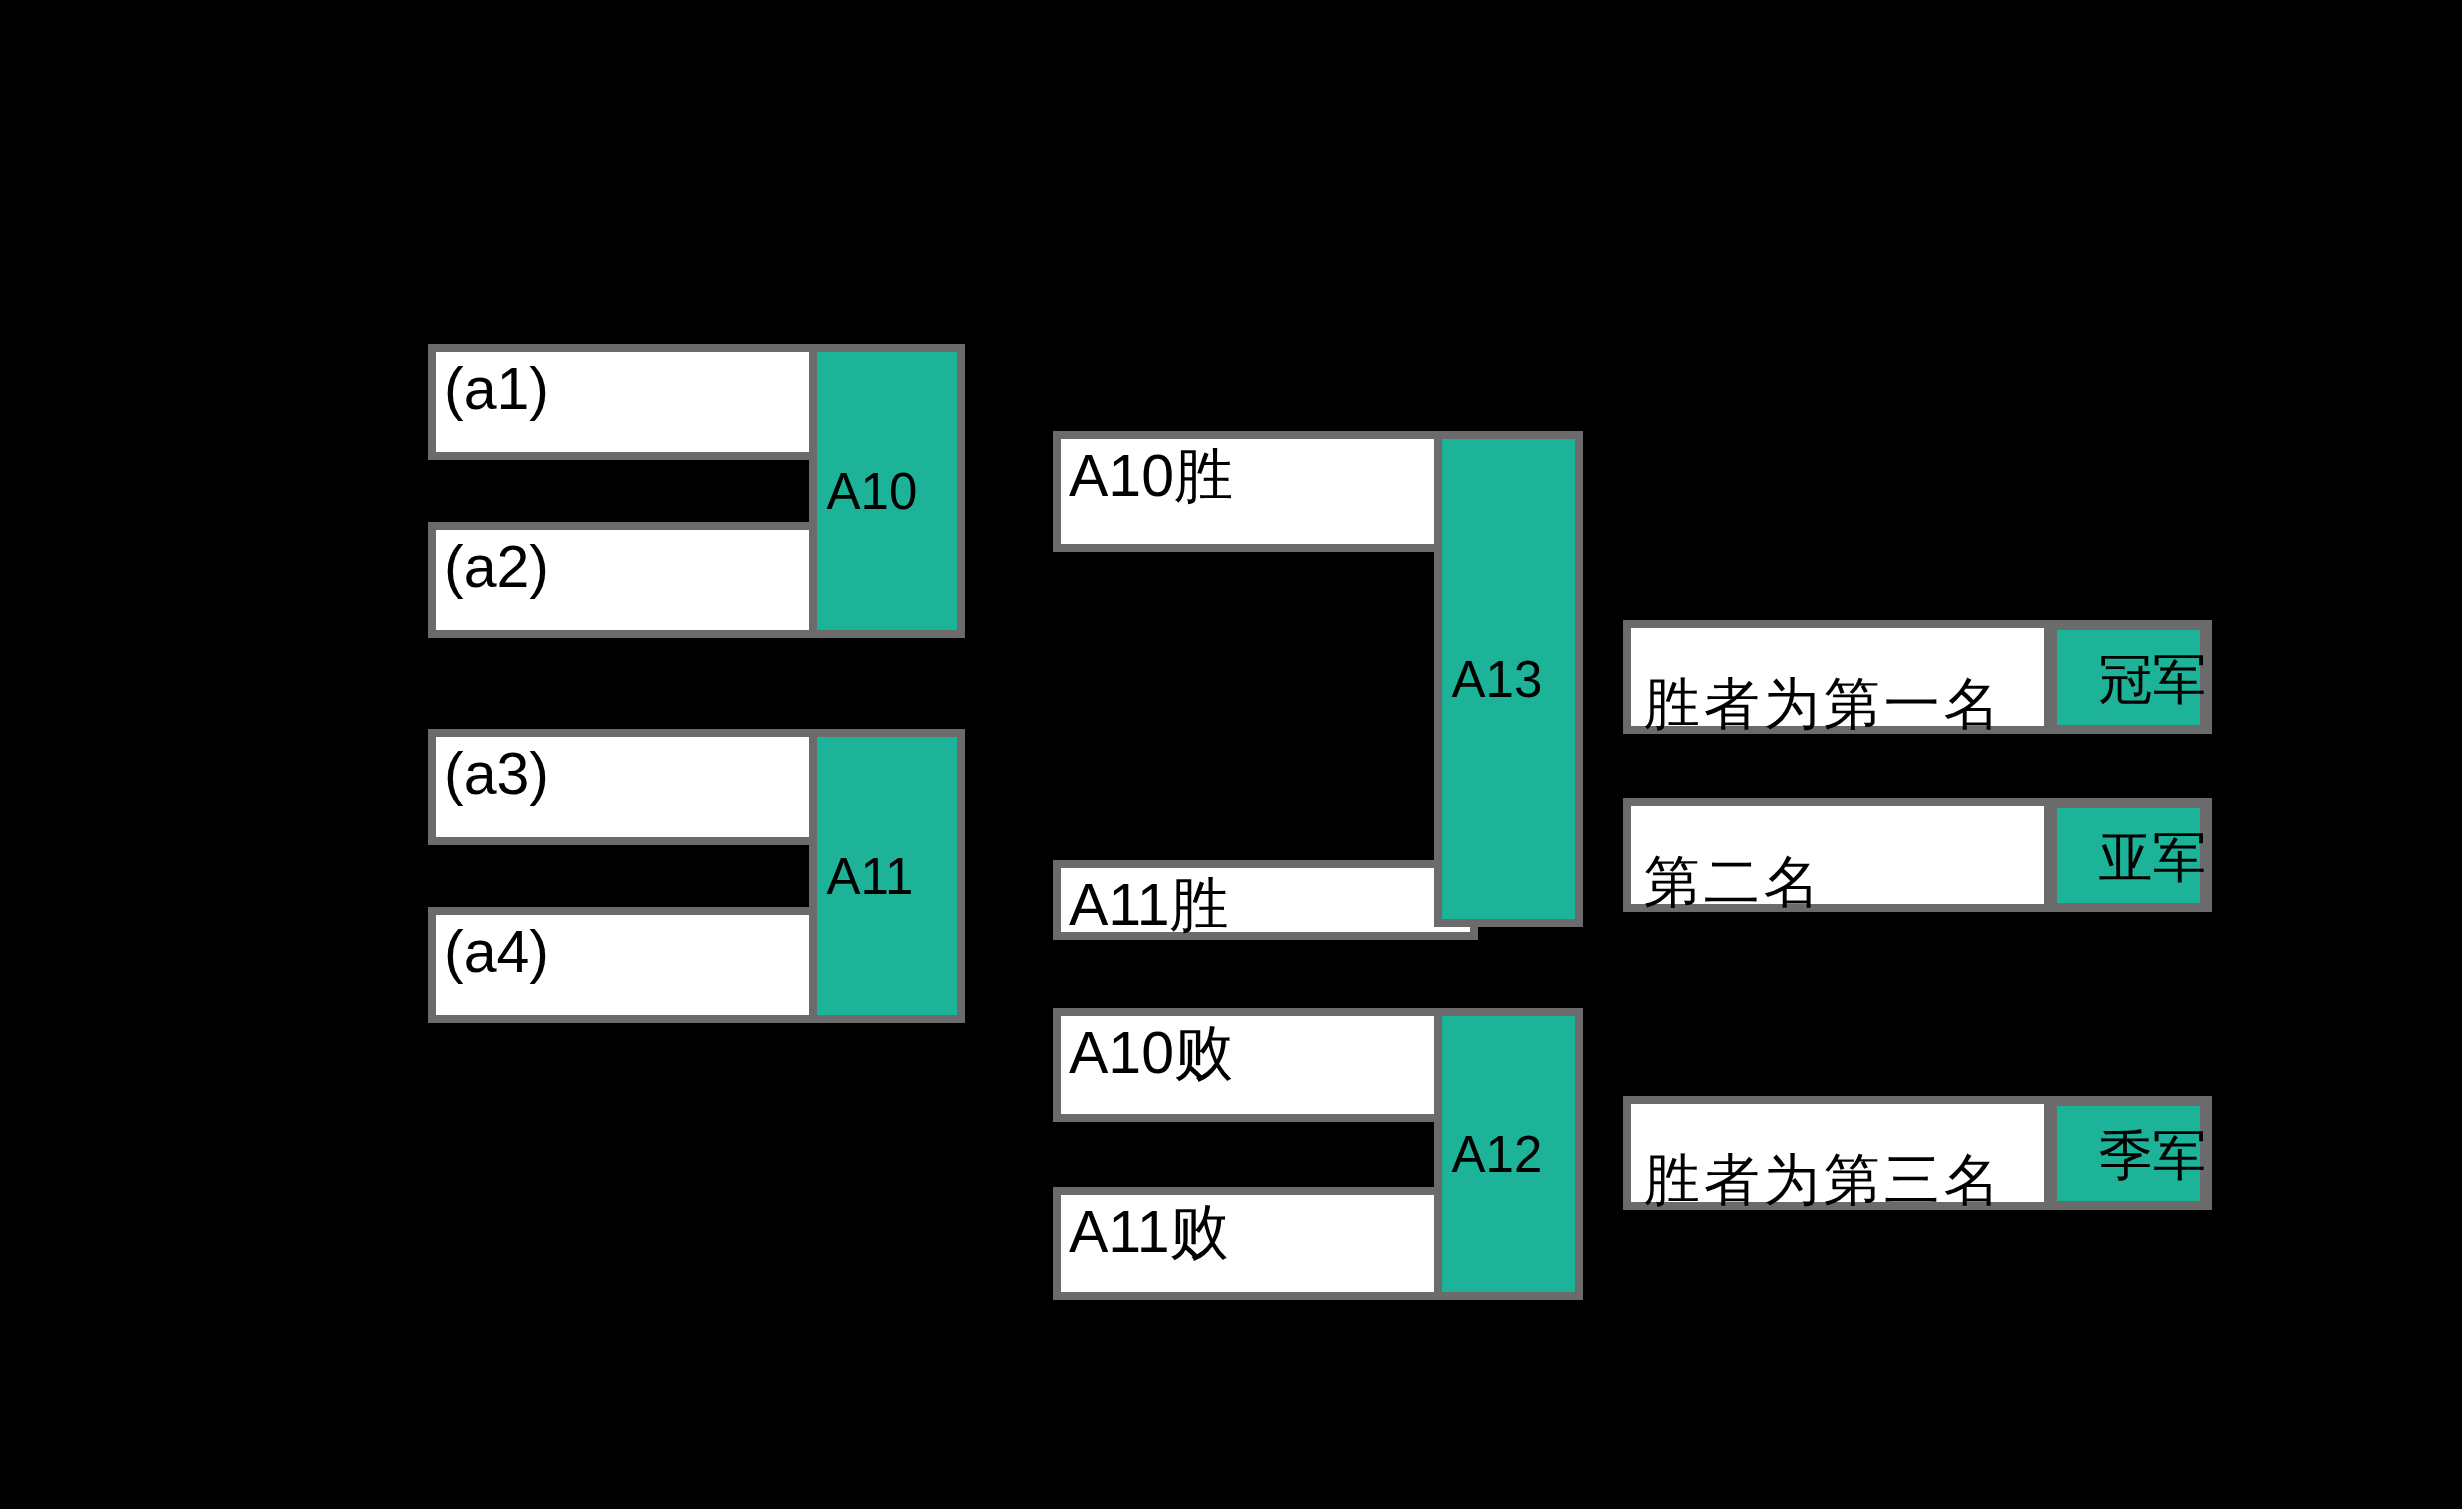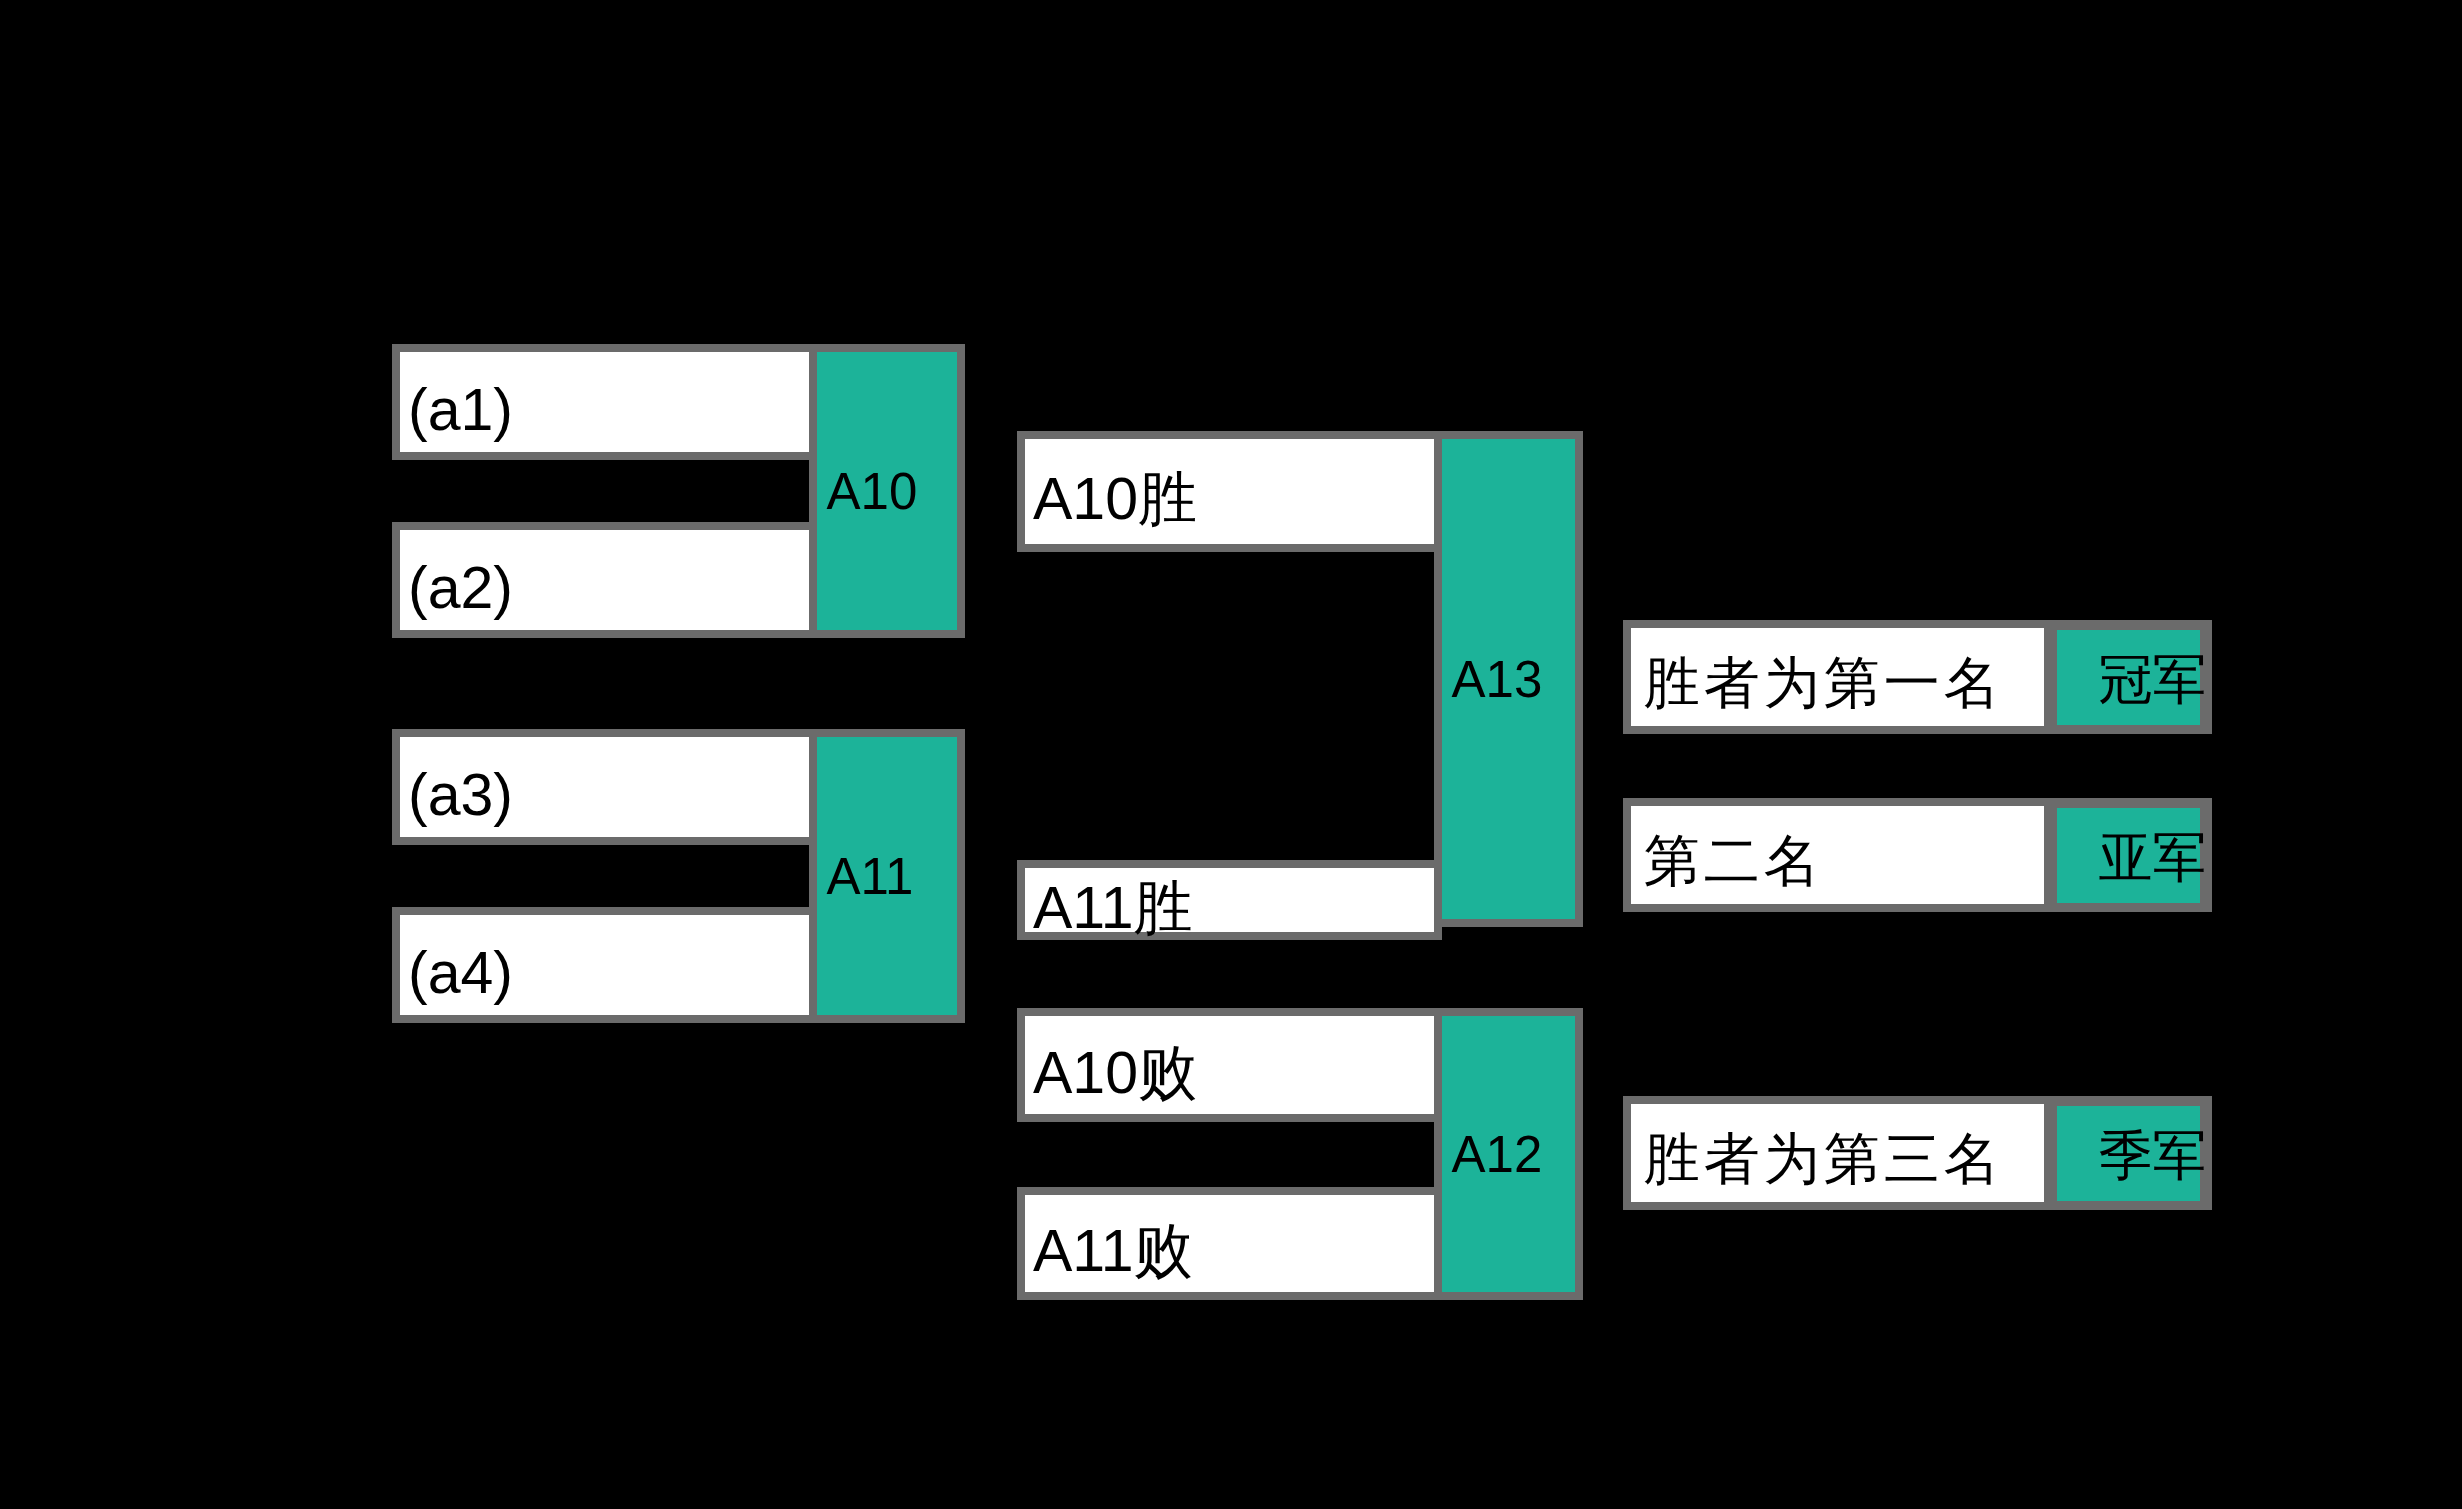--- a/index.html
+++ b/index.html
@@ -12,22 +12,22 @@
     position: relative;
     width: 2462px; height: 1509px;
     background: var(--background, #000000);
   }
   .slot {
     position: absolute;
     box-sizing: border-box;
     background: var(--box_white, #ffffff);
     border: 8px solid var(--border_gray, #6b6b6b);
     display: flex;
-    align-items: center;
     color: var(--text, #000000);
+    margin-left: 36px;
   }
   .slot .slot-text {
     padding-left: 8px;
     transform: translateY(8px);
     font-size: 59px;
     line-height: 1;
     white-space: nowrap;
   }
   .sans { font-family: "Liberation Sans", "Liberation Serif", sans-serif; }
   .serif { font-family: "Liberation Serif", serif; }
@@ -50,21 +50,21 @@
     position: absolute;
     box-sizing: border-box;
     background: var(--border_gray, #6b6b6b);
   }
   .rwhite {
     position: absolute;
     left: 8px; top: 8px; bottom: 8px;
     width: 413px;
     background: var(--box_white, #ffffff);
     display: flex;
-    align-items: center;
+    align-items: flex-end;
     color: var(--text, #000000);
   }
   .rwhite .rtext {
     padding-left: 12.7px;
     transform: translateY(6.4px);
     font-size: 56px;
     letter-spacing: 4px;
     line-height: 1;
     white-space: nowrap;
   }

